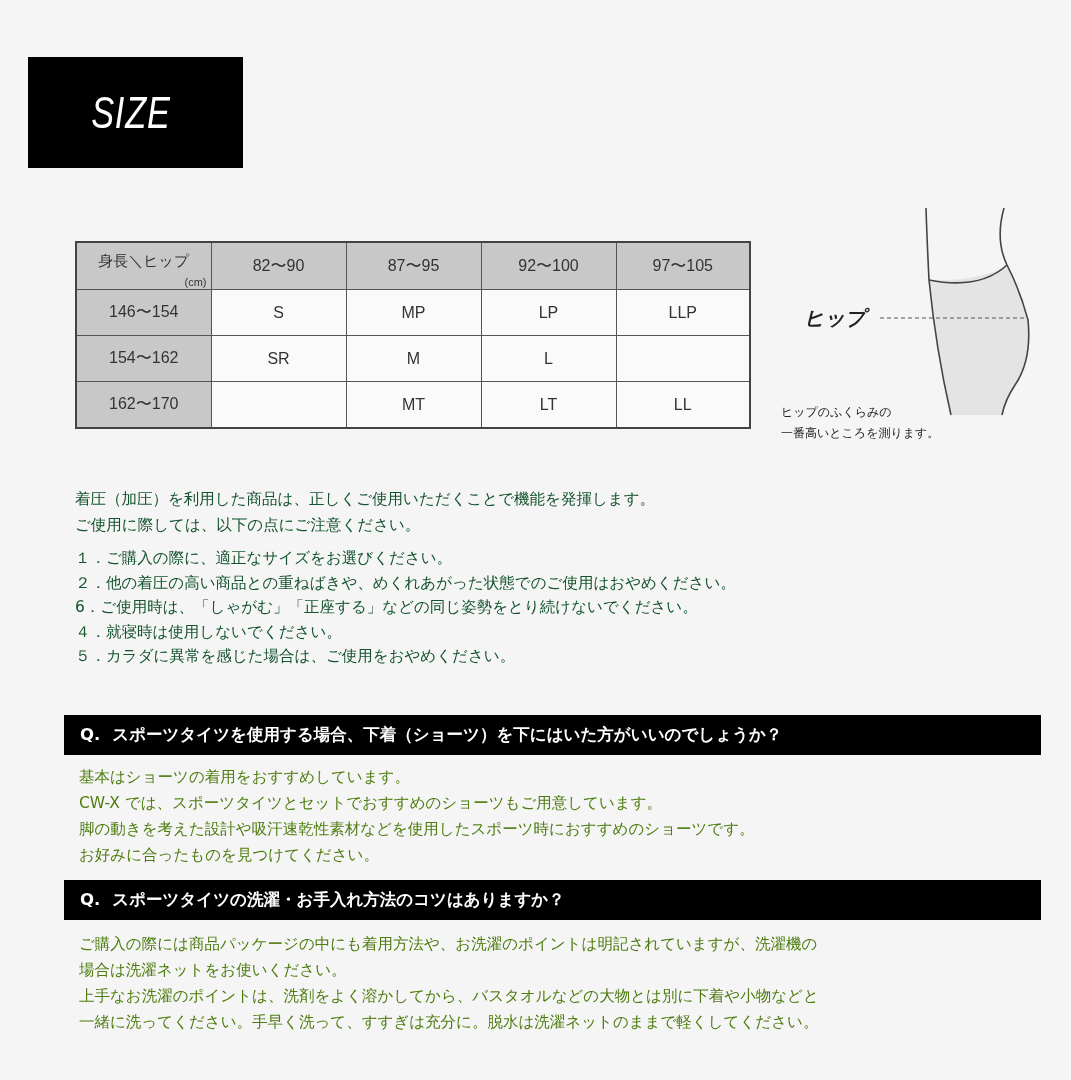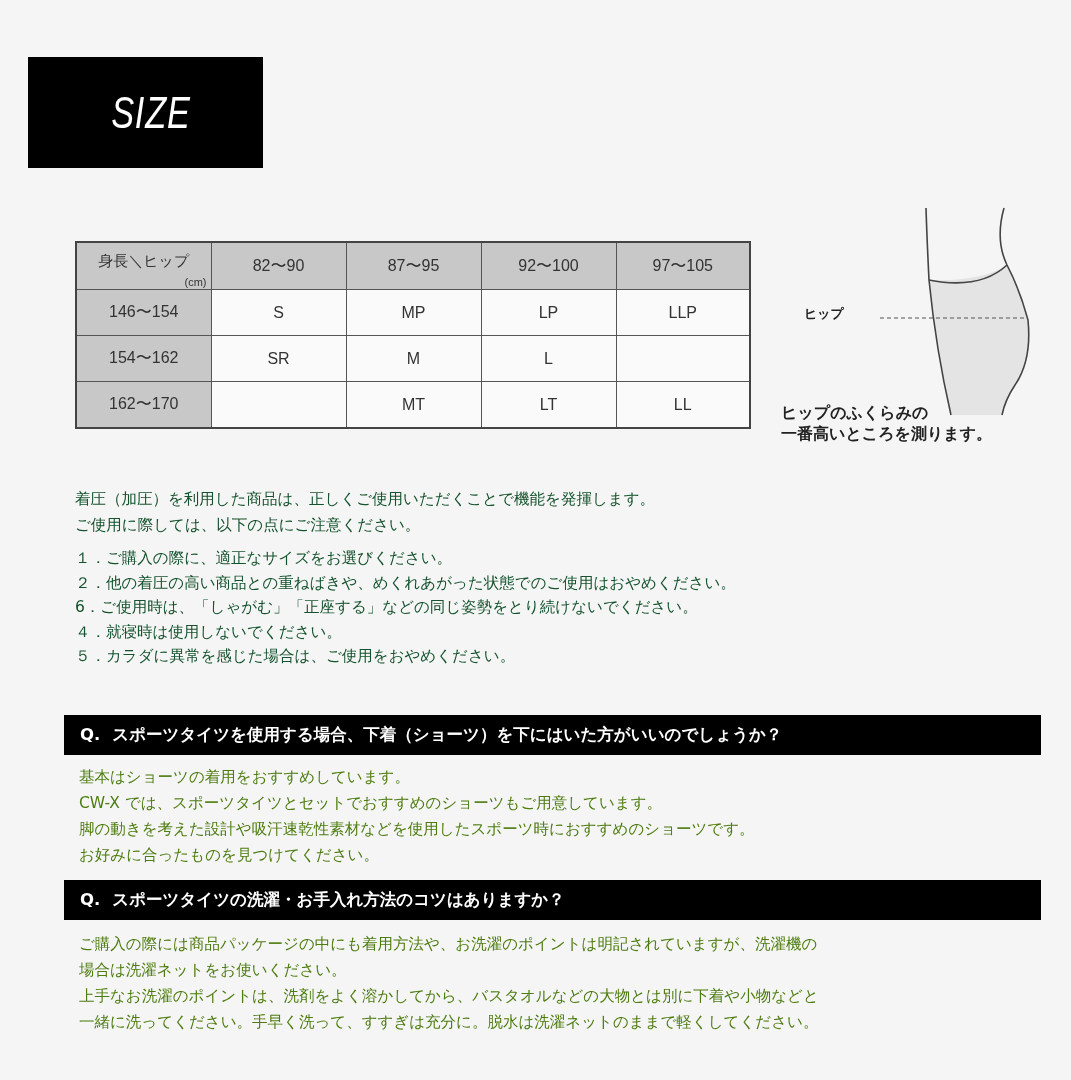--- a/index.html
+++ b/index.html
@@ -4,21 +4,21 @@
 <style>
   html, body { margin:0; padding:0; }
   body {
     width:1071px; height:1080px; position:relative; overflow:hidden;
     background:#f5f5f5; color:#222;
     font-family:"DejaVu Sans","Liberation Sans",sans-serif;
   }
   .size-badge {
     position:absolute; left:28px; top:57px; width:215px; height:111px;
     background:#000; color:#fff;
-    display:flex; align-items:center; justify-content:center;padding-left:20px;
+    display:flex; align-items:center; justify-content:center;
   }
   .size-badge span {
     font-family:"Liberation Sans",sans-serif; font-size:44px; font-style:italic;
     transform:scaleX(0.78); letter-spacing:1px; margin-left:-10px;
   }
   table.size-table {
     position:absolute; left:75px; top:241px;
     border-collapse:collapse; border:2px solid #444;
   }
   .size-table td {
@@ -31,26 +31,27 @@
   .size-table col.c0 { width:135px; }
   .size-table col.c1 { width:135px; }
   .size-table col.c2 { width:135px; }
   .size-table col.c3 { width:135px; }
   .size-table col.c4 { width:134px; }
   .corner { position:relative; }
   .corner .main { font-size:15px; position:relative; top:-5px; font-family:"DejaVu Sans",sans-serif; }
   .corner .unit { position:absolute; right:4px; bottom:1px; font-size:11px; }
   .hip-figure { position:absolute; left:770px; top:200px; width:280px; height:250px; }
   .hip-label {
-    position:absolute; left:804px; top:305px; font-size:13px; font-weight:bold; color:#222;
+    position:absolute; left:804px; top:305px; font-size:20px; font-weight:bold; color:#222;
     font-family:"DejaVu Sans",sans-serif;
+    font-style:italic;
   }
   .hip-caption {
-    position:absolute; left:781px; top:402px; font-size:16px; line-height:21px; color:#222;
-    font-family:"DejaVu Sans",sans-serif; font-weight:bold;
+    position:absolute; left:781px; top:402px; font-size:12px; line-height:21px; color:#222;
+    font-family:"DejaVu Sans",sans-serif; font-weight:normal;
   }
   .notice {
     position:absolute; left:75px; top:486px; font-size:15.5px; line-height:26px; color:#14532d;
     font-family:"DejaVu Sans",sans-serif;
   }
   .notice .gap { height:8px; }
   .notice .li { line-height:24.5px; }
   .q-bar {
     position:absolute; left:64px; width:977px; height:40px; background:#000; color:#fff;
     font-size:16.5px; font-weight:bold; line-height:40px; box-sizing:border-box; padding-left:16px;

